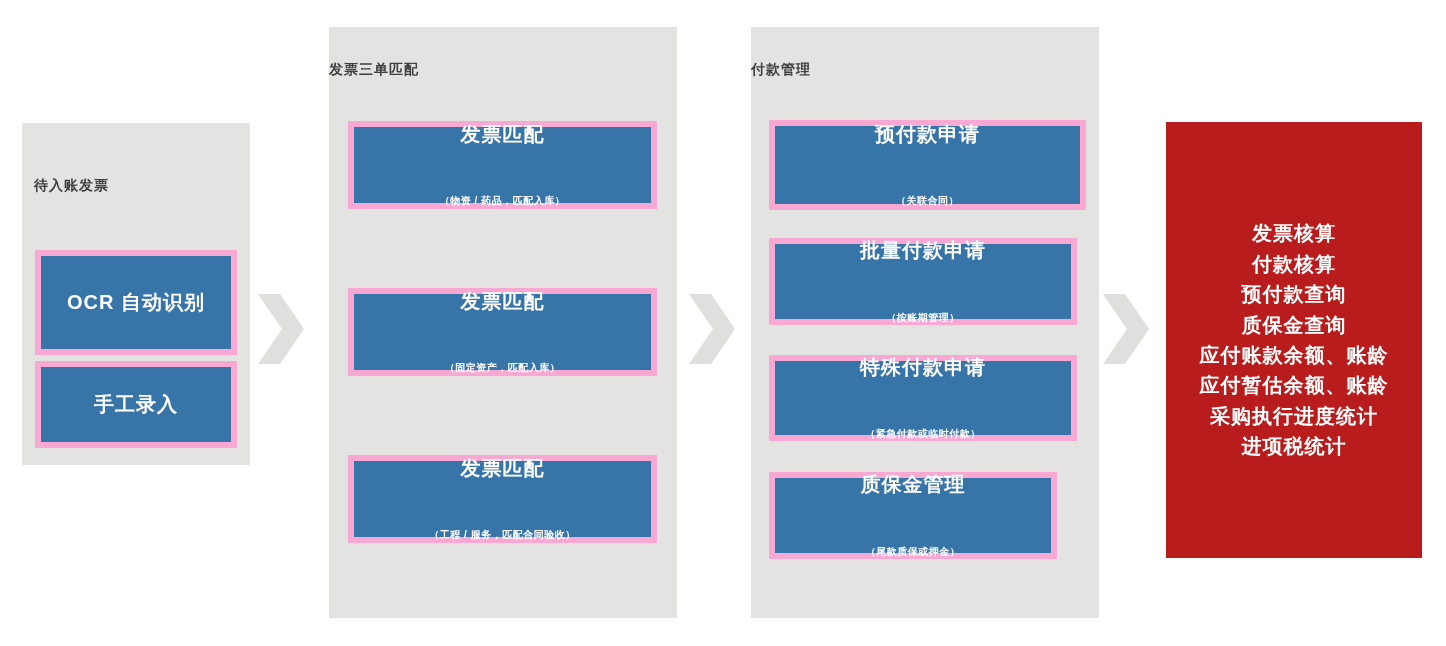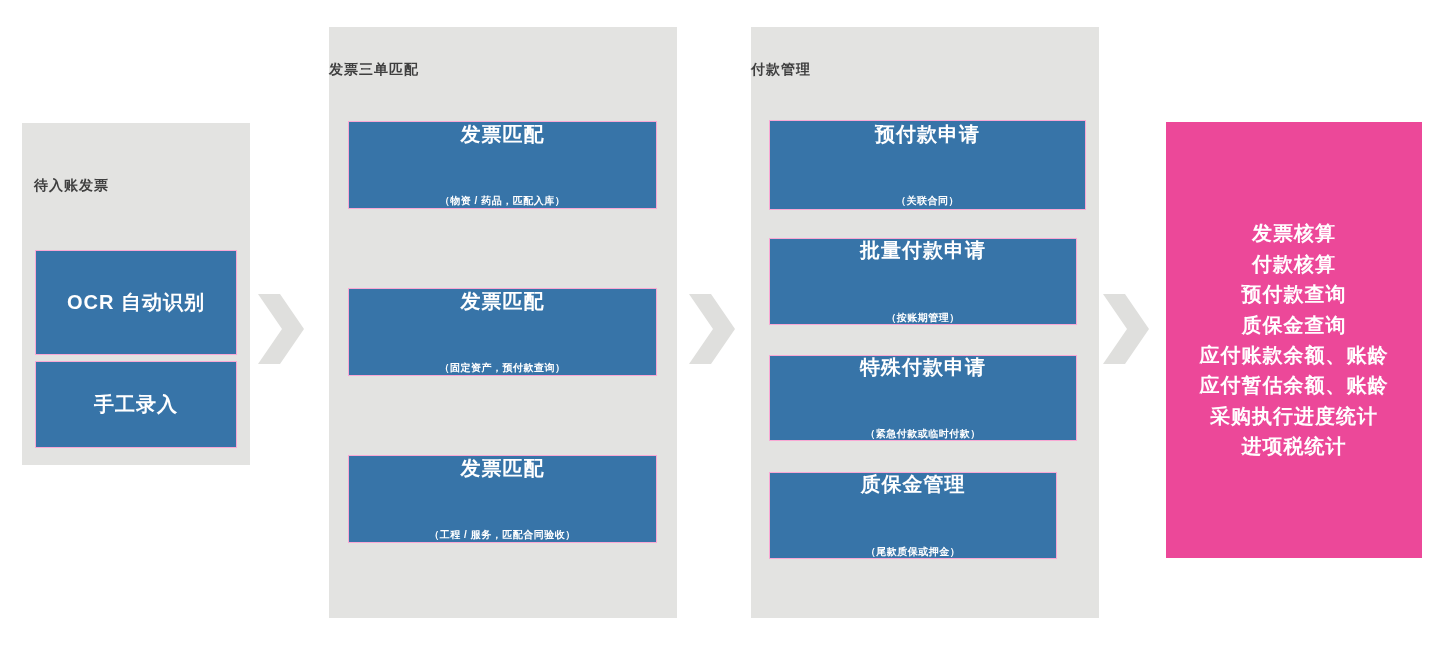--- a/index.html
+++ b/index.html
@@ -25,21 +25,21 @@
     font-weight:bold;
     font-size:14px;
     letter-spacing:1px;
     white-space:nowrap;
   }
 
   
   .card {
     position:absolute;
     background:#3774A8;
-    border:1px solid #f9a8d4;
+    border:6px solid #f9a8d4;
     color:#ffffff;
     display:flex;
     flex-direction:column;
     align-items:center;
     justify-content:center;
     text-align:center;
     line-height:1.28;
     gap:46px;
   }
   .card .t1 {
@@ -53,21 +53,21 @@
     font-size:10px;
     letter-spacing:0.5px;
     white-space:nowrap;
     margin-top:2px;
   }
   .card.single .t1 { font-size:20px; }
 
   
   .summary {
     position:absolute;
-    background:#ec4899;
+    background:#b91c1c;
     color:#ffffff;
     display:flex;
     flex-direction:column;
     align-items:center;
     justify-content:center;
     text-align:center;
   }
   .summary .row {
     font-weight:bold;
     font-size:20px;
@@ -107,21 +107,21 @@
 
   <div class="panel-title" style="left:329px; top:61px; width:348px;">发票三单匹配</div>
 
   <div class="card" style="left:348px; top:121px; width:309px; height:88px;">
     <div class="t1">发票匹配</div>
     <div class="t2">（物资 / 药品，匹配入库）</div>
   </div>
 
   <div class="card" style="left:348px; top:288px; width:309px; height:88px;">
     <div class="t1">发票匹配</div>
-    <div class="t2">（固定资产，预付款查询）</div>
+    <div class="t2">（固定资产，匹配入库）</div>
   </div>
 
   <div class="card" style="left:348px; top:455px; width:309px; height:88px;">
     <div class="t1">发票匹配</div>
     <div class="t2">（工程 / 服务，匹配合同验收）</div>
   </div>
 
   <div class="chev" style="left:689px; top:294px; width:46px; height:70px;">
     <svg width="46" height="70" viewBox="0 0 46 70">
       <polygon points="0,0 22,0 46,35 22,70 0,70 24,35" fill="#DFDFDD"></polygon>

